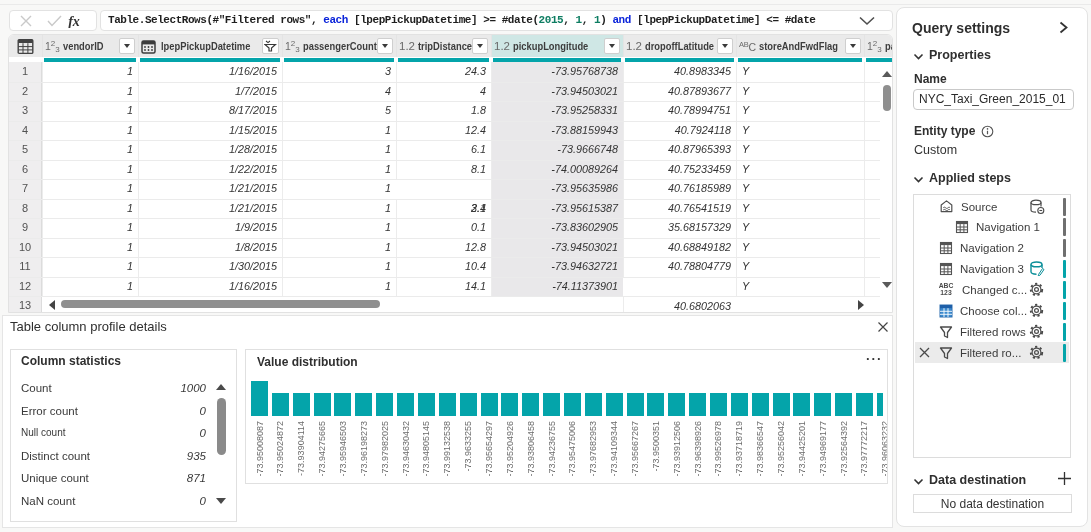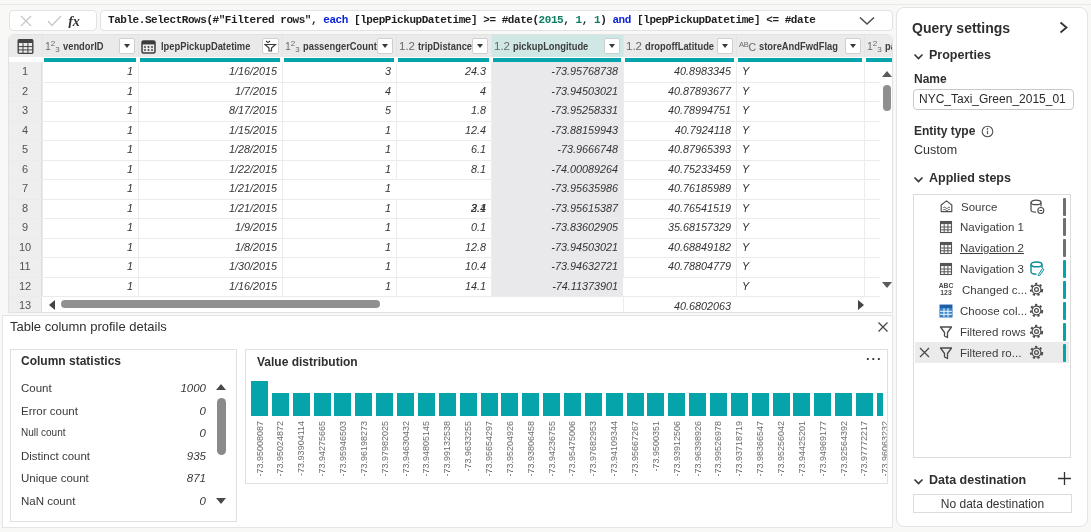--- a/index.html
+++ b/index.html
@@ -379,30 +379,30 @@
       </svg>
       <span class="txt">Source</span>
       <svg width="16" height="16" viewBox="0 0 16 16" style="position:absolute;left:114px;">
         <ellipse cx="7" cy="3.4" rx="5" ry="2.2" fill="none" stroke="#4a4a4a" stroke-width="1.2"></ellipse>
         <path d="M2 3.4 V11 c0 1.2 2.2 2.2 5 2.2 M12 3.4 V7.5" fill="none" stroke="#4a4a4a" stroke-width="1.2"></path>
         <circle cx="11.8" cy="11.5" r="3" fill="#fff" stroke="#4a4a4a" stroke-width="1.1"></circle>
         <path d="M10.4 11.5 H13.2" stroke="#4a4a4a" stroke-width="1.1"></path>
       </svg>
     </div>
 <div class="sbar" style="left:149px;top:2.5px;height:18px;background:#6f6f6f;"></div>
-<div class="step" style="top:21.9px;">
+<div class="step" style="top:21.9px;padding-left:16px;">
       <svg width="14" height="14" viewBox="0 0 14 14" style="margin-left:24px;flex:0 0 auto;">
         <rect x="1.5" y="1.5" width="11" height="11" fill="#fff" stroke="#555" stroke-width="1.1"></rect>
         <rect x="1.5" y="1.5" width="11" height="2.6" fill="#555"></rect>
         <path d="M1.5 7 H12.5 M1.5 9.8 H12.5 M5.2 4.1 V12.5 M8.9 4.1 V12.5" stroke="#555" stroke-width="1"></path>
       </svg>
       <span class="txt">Navigation 1</span>
     </div>
 <div class="sbar" style="left:149px;top:23.4px;height:18px;background:#6f6f6f;"></div>
-<div class="step" style="top:42.7px;text-decoration:underline;">
+<div class="step" style="top:42.7px;">
       <svg width="14" height="14" viewBox="0 0 14 14" style="margin-left:24px;flex:0 0 auto;">
         <rect x="1.5" y="1.5" width="11" height="11" fill="#fff" stroke="#555" stroke-width="1.1"></rect>
         <rect x="1.5" y="1.5" width="11" height="2.6" fill="#555"></rect>
         <path d="M1.5 7 H12.5 M1.5 9.8 H12.5 M5.2 4.1 V12.5 M8.9 4.1 V12.5" stroke="#555" stroke-width="1"></path>
       </svg>
       <span class="txt">Navigation 2</span>
     </div>
 <div class="sbar" style="left:149px;top:44.2px;height:18px;background:#6f6f6f;"></div>
 <div class="step" style="top:63.6px;">
       <svg width="14" height="14" viewBox="0 0 14 14" style="margin-left:24px;flex:0 0 auto;">

